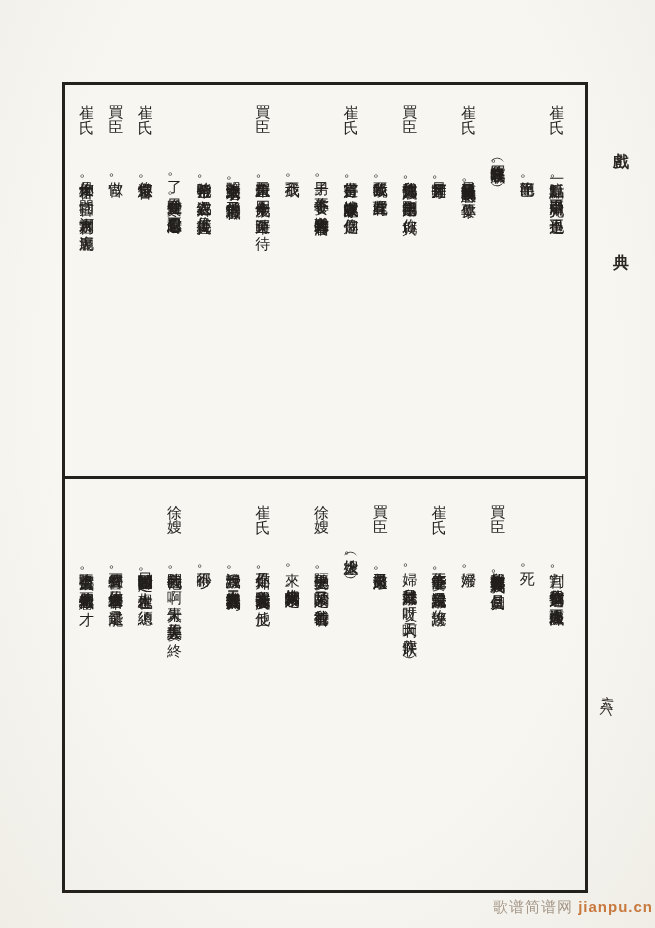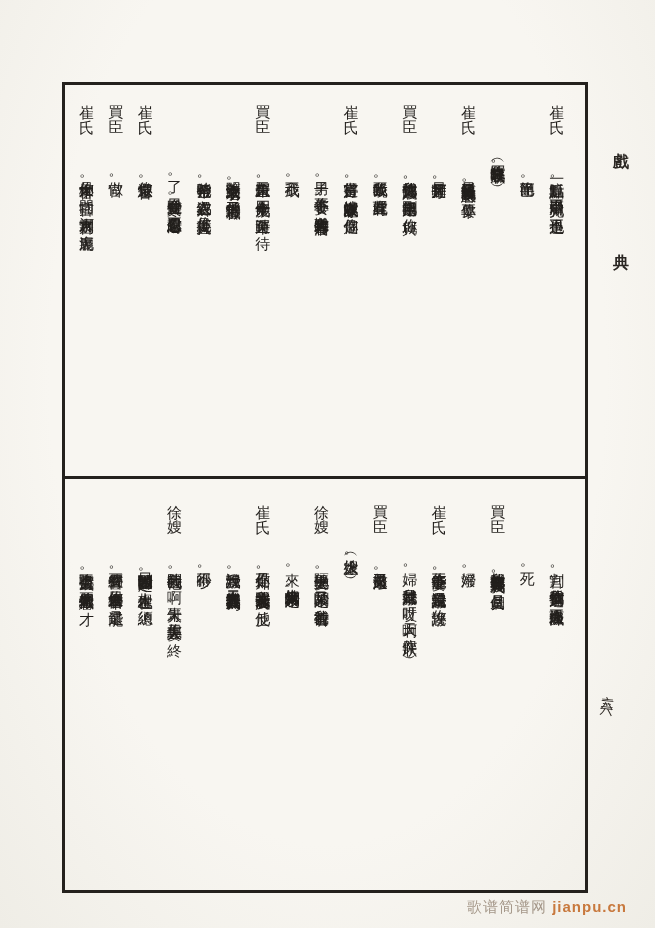--- a/index.html
+++ b/index.html
@@ -37,21 +37,21 @@
     position:absolute;left:610px;top:152px;width:22px;
     display:flex;flex-direction:column;gap:80px;align-items:center;
     font-size:16px;font-weight:bold;color:#2a2622;
   }
   .page-number{
     position:absolute;left:599px;top:686px;
     writing-mode:vertical-rl;font-size:13px;letter-spacing:3px;
     color:#35302b;transform:rotate(6deg);
   }
   .watermark{
-    position:absolute;right:28px;top:898px;
+    position:absolute;right:2px;top:898px;
     font-family:"Liberation Sans","DejaVu Sans",sans-serif;
     font-size:15px;letter-spacing:1px;white-space:nowrap;
   }
   .wm-name{color:#a5988a;}
   .wm-url{color:#c8793e;font-weight:bold;}
 </style>
 </head>
 <body>
 
 <div class="frame">

